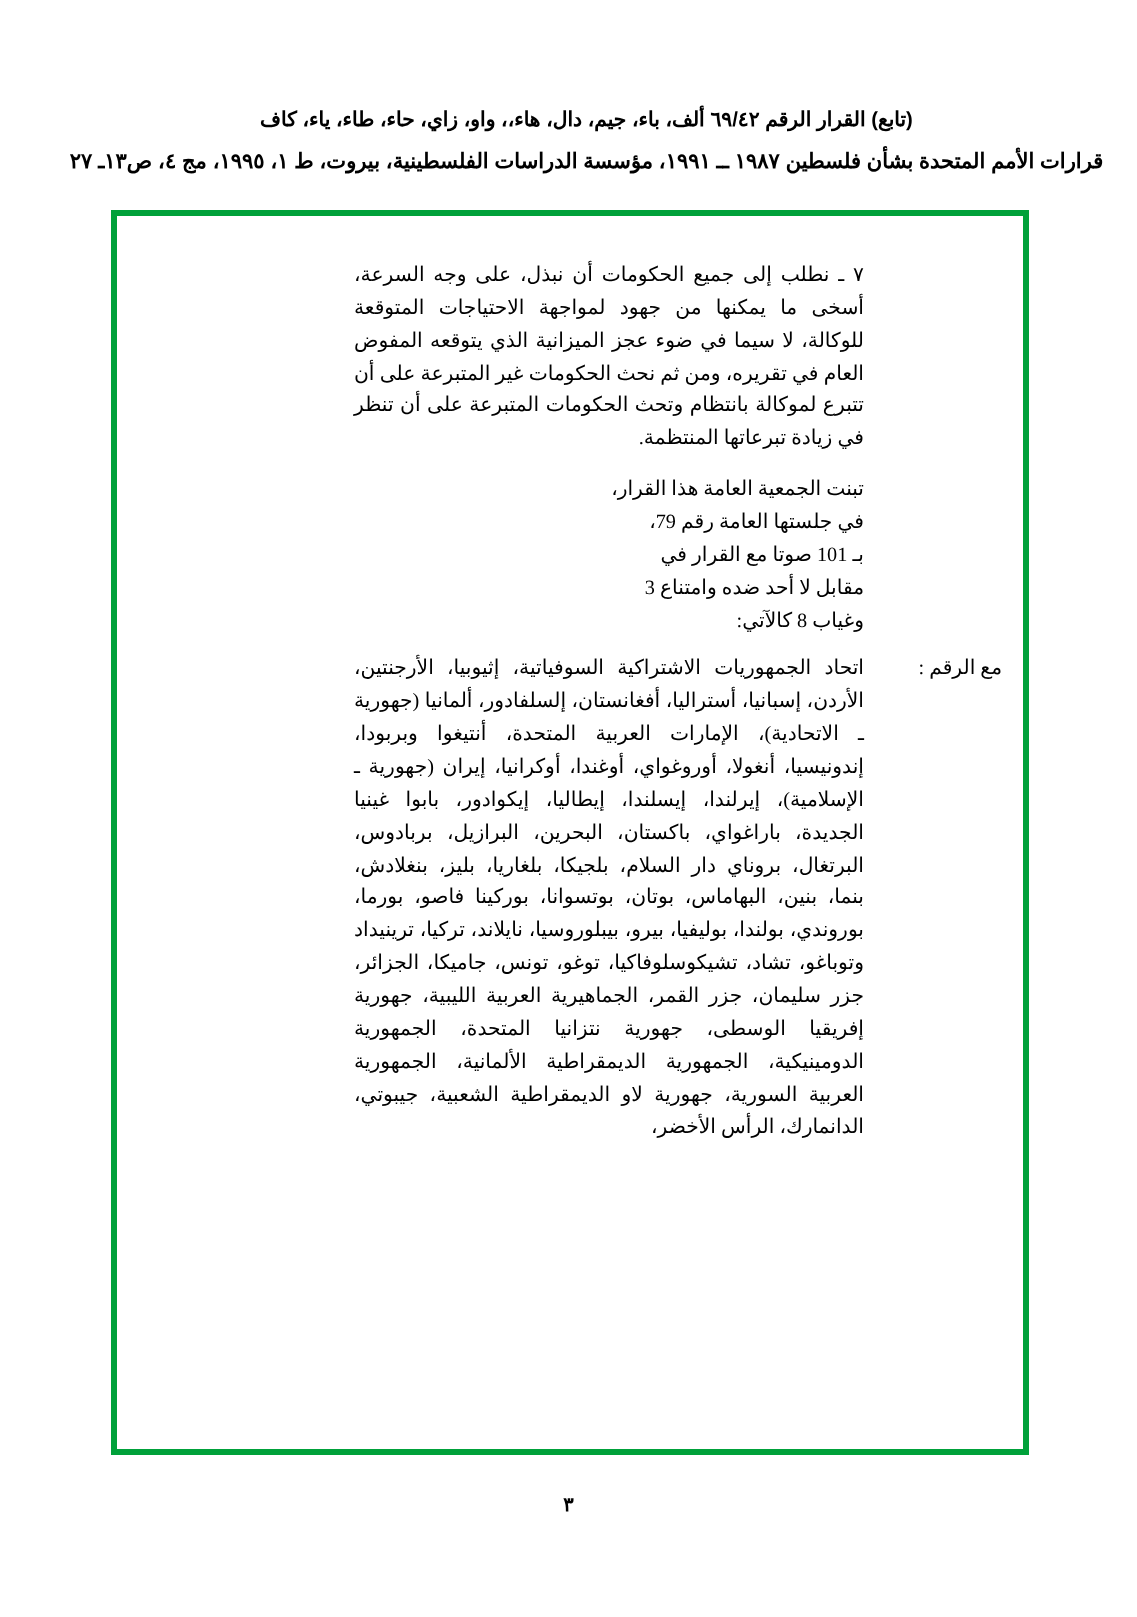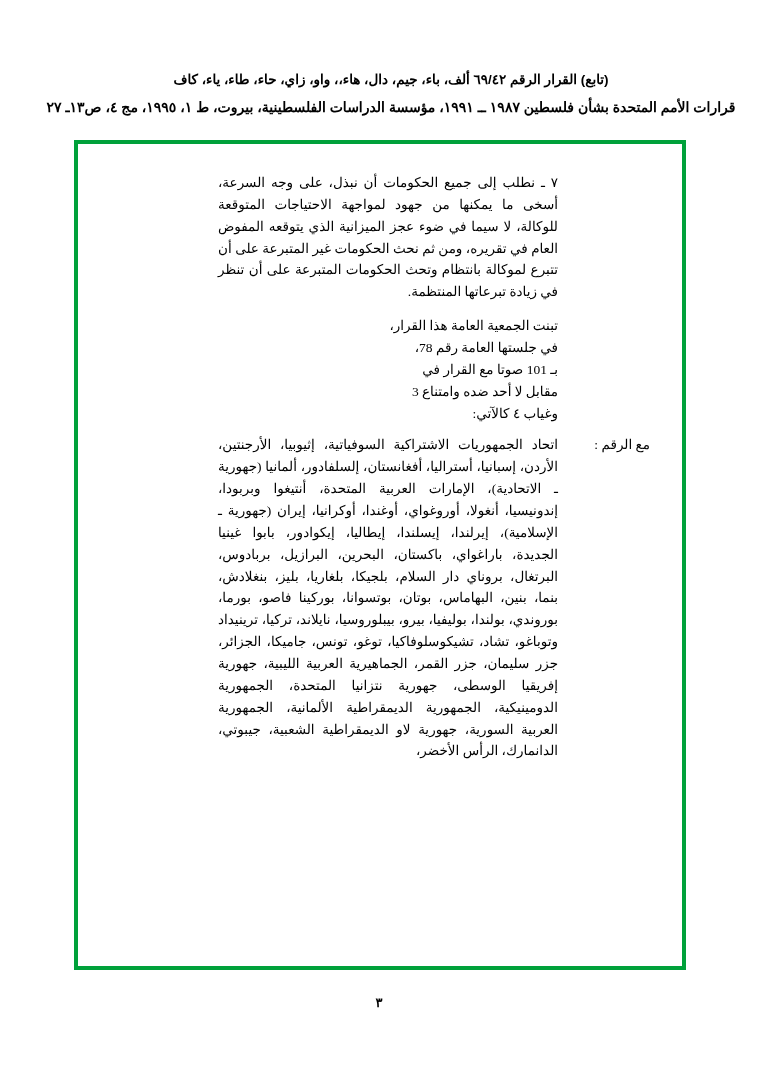--- a/index.html
+++ b/index.html
@@ -59,21 +59,21 @@
     top: 0;
     left: 0;
     right: 0;
     bottom: 0;
   }
 
   
   .content {
     position: absolute;
     top: 28px;
-    right: 124px;
+    right: 106px;
     width: 340px;
     direction: rtl;
     text-align: justify;
     text-align-last: right;
     font-size: 13.5px;
     line-height: 1.62;
     color: #000000;
     font-family: Liberation Serif, serif;
   }
   .para {
@@ -134,24 +134,24 @@
 
   <div class="frame">
     <div class="frame-inner">
 
       <div class="content">
 
         <p class="para">٧ ـ نطلب إلى جميع الحكومات أن نبذل، على وجه السرعة، أسخى ما يمكنها من جهود لمواجهة الاحتياجات المتوقعة للوكالة، لا سيما في ضوء عجز الميزانية الذي يتوقعه المفوض العام في تقريره، ومن ثم نحث الحكومات غير المتبرعة على أن تتبرع لموكالة بانتظام وتحث الحكومات المتبرعة على أن تنظر في زيادة تبرعاتها المنتظمة.</p>
 
         <div class="lines vote-block">
           <span class="line">تبنت الجمعية العامة هذا القرار،</span>
-          <span class="line">في جلستها العامة رقم 78،</span>
+          <span class="line">في جلستها العامة رقم 79،</span>
           <span class="line">بـ 101 صوتا مع القرار في</span>
           <span class="line">مقابل لا أحد ضده وامتناع 3</span>
-          <span class="line">وغياب ٤ كالآتي:</span>
+          <span class="line">وغياب 8 كالآتي:</span>
         </div>
 
         <div class="with-label">
           <span class="label">مع الرقم  :</span>
           <div class="countries">اتحاد الجمهوريات الاشتراكية السوفياتية، إثيوبيا، الأرجنتين، الأردن، إسبانيا، أستراليا، أفغانستان، إلسلفادور، ألمانيا (جهورية ـ الاتحادية)، الإمارات العربية المتحدة، أنتيغوا وبربودا، إندونيسيا، أنغولا، أوروغواي، أوغندا، أوكرانيا، إيران (جهورية ـ الإسلامية)، إيرلندا، إيسلندا، إيطاليا، إيكوادور، بابوا غينيا الجديدة، باراغواي، باكستان، البحرين، البرازيل، بربادوس، البرتغال، بروناي دار السلام، بلجيكا، بلغاريا، بليز، بنغلادش، بنما، بنين، البهاماس، بوتان، بوتسوانا، بوركينا فاصو، بورما، بوروندي، بولندا، بوليفيا، بيرو، بيبلوروسيا، نايلاند، تركيا، ترينيداد وتوباغو، تشاد، تشيكوسلوفاكيا، توغو، تونس، جاميكا، الجزائر، جزر سليمان، جزر القمر، الجماهيرية العربية الليبية، جهورية إفريقيا الوسطى، جهورية نتزانيا المتحدة، الجمهورية الدومينيكية، الجمهورية الديمقراطية الألمانية، الجمهورية العربية السورية، جهورية لاو الديمقراطية الشعبية، جيبوتي، الدانمارك، الرأس الأخضر،</div>
         </div>
 
       </div>
 
     </div>

